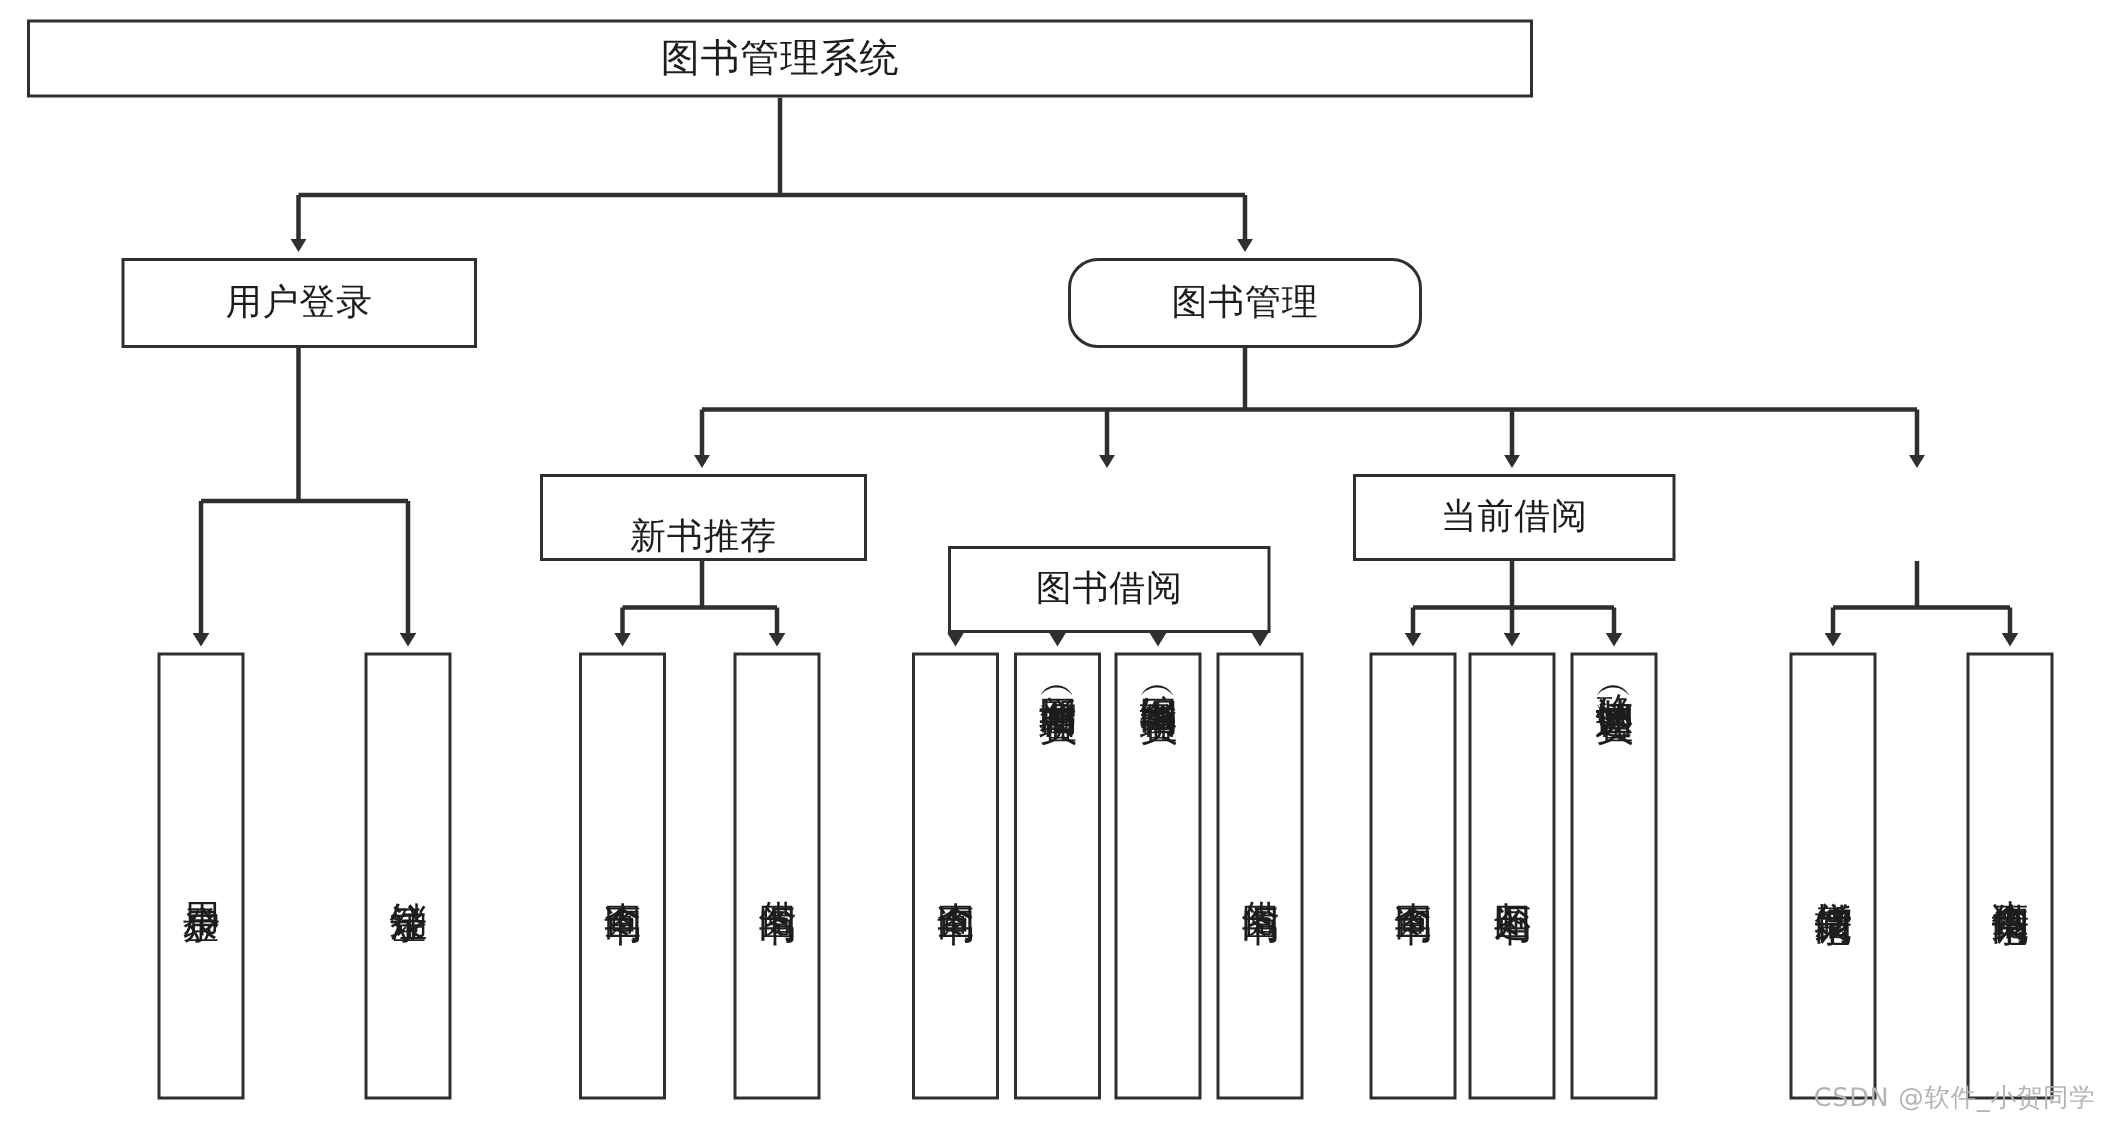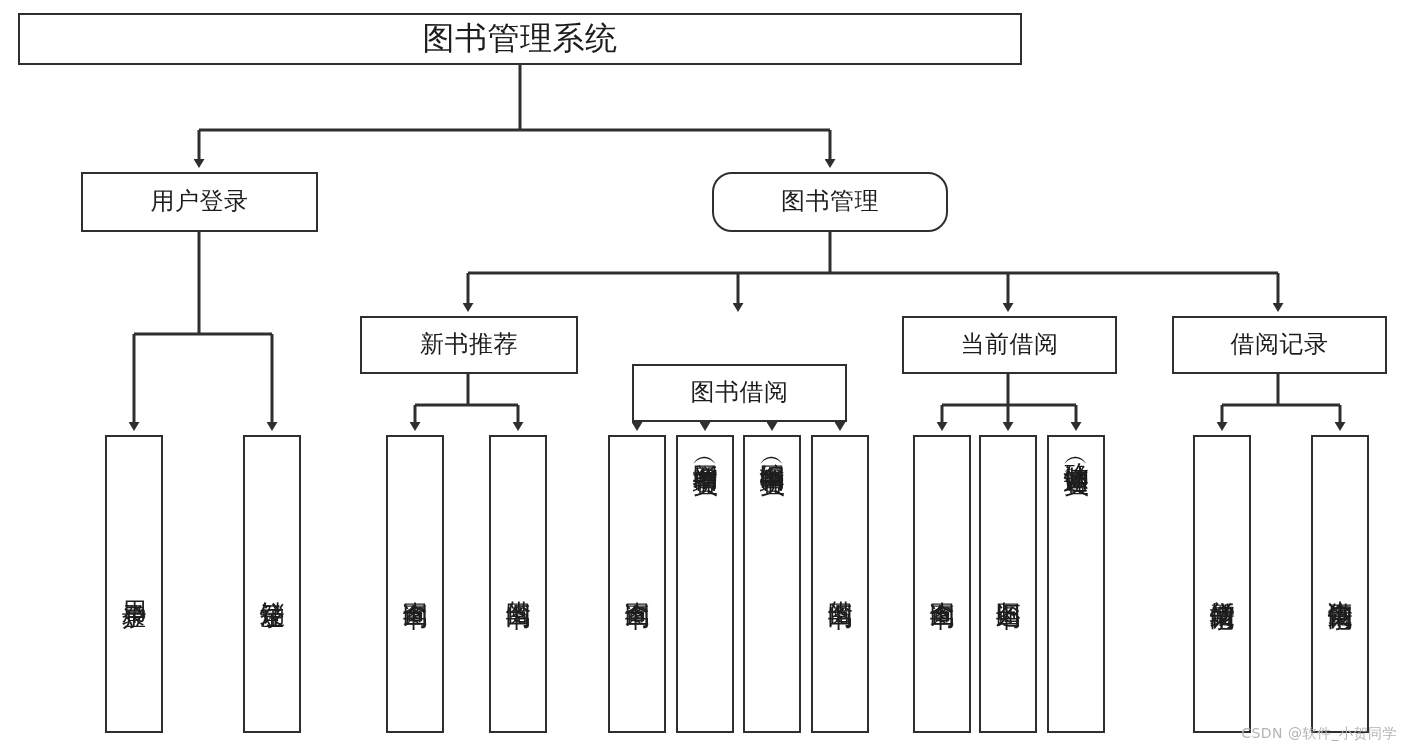--- a/index.html
+++ b/index.html
@@ -40,21 +40,21 @@
     display: block;
     text-align: center;
     line-height: 1.16;
     letter-spacing: 0.5px;
   }
   
   .node.horiz .label {
     writing-mode: horizontal-tb;
     font-size: 24px;
   }
-  .node.root .label { font-size: 32px; }
+  .node.root .label { font-size: 26px; }
   
   .node.vert {
     align-items: flex-start;
     justify-content: center;
     padding-top: 6px;
   }
   .node.vert .label {
     writing-mode: vertical-rl;
     text-orientation: upright;
     font-size: 25px;
@@ -63,21 +63,21 @@
     white-space: nowrap;
   }
   .node.vert.midalign {
     align-items: center;
     padding-top: 0;
   }
   #watermark {
     position: absolute;
     right: 8px;
     bottom: 4px;
-    font-size: 14px;
+    font-size: 17px;
     color: #b4b4b4;
     letter-spacing: 0.5px;
     white-space: nowrap;
     font-family: "DejaVu Sans", "Liberation Sans", sans-serif;
   }
 </style>
 </head>
 <body>
 
 <div id="canvas">
@@ -138,35 +138,32 @@
   </div>
 
   <div class="node horiz" style="left:81px; top:172px; width:237px; height:60px;">
     <span class="label">用户登录</span>
   </div>
 
   <div class="node horiz" style="left:712px; top:172px; width:236px; height:60px;border-radius:20px;">
     <span class="label">图书管理</span>
   </div>
 
-  <div class="node horiz" style="left:360px; top:316px; width:218px; height:58px;">
+  <div class="node horiz" style="left:360px; top:316px; width:218px; height:58px;align-items:flex-end;">
     <span class="label">新书推荐</span>
   </div>
 
   <div class="node horiz" style="left:632px; top:316px; width:215px; height:58px;margin-top:48px;">
     <span class="label">图书借阅</span>
   </div>
 
   <div class="node horiz" style="left:902px; top:316px; width:215px; height:58px;">
     <span class="label">当前借阅</span>
   </div>
 
-  <div class="node horiz" style="left:1172px; top:316px; width:215px; height:58px;">
-    <span class="label">借阅记录</span>
-  </div>
 
   <div class="node vert midalign" style="left:105px; top:435px; width:58px; height:298px;">
     <span class="label">用户登录</span>
   </div>
 
   <div class="node vert midalign" style="left:243px; top:435px; width:58px; height:298px;">
     <span class="label">注销登录</span>
   </div>
 
   <div class="node vert midalign" style="left:386px; top:435px; width:58px; height:298px;">

